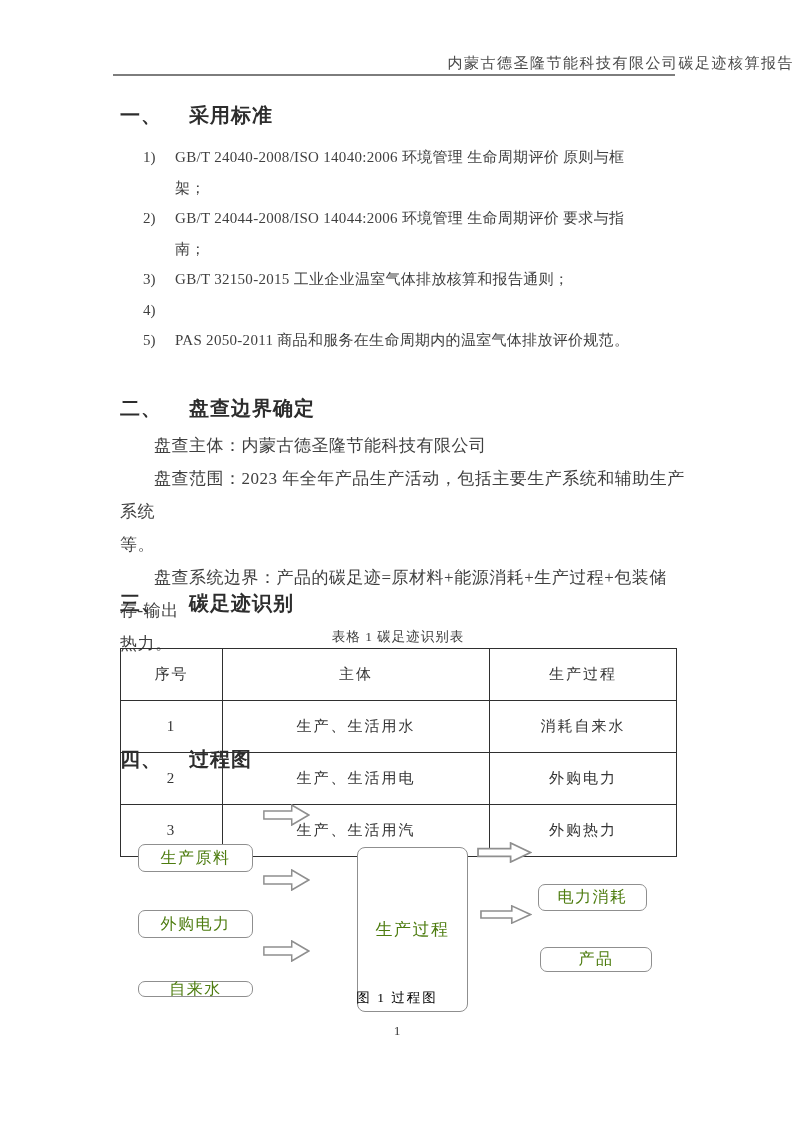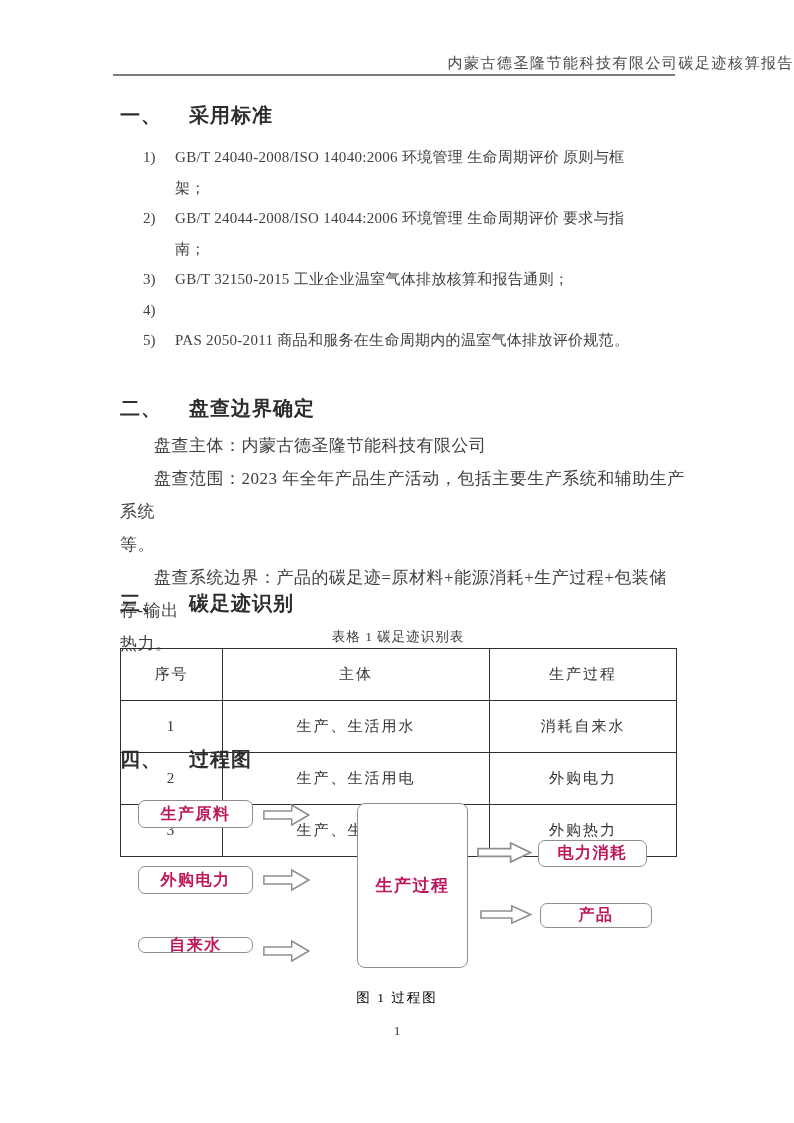--- a/index.html
+++ b/index.html
@@ -72,21 +72,21 @@
     text-align: center; vertical-align: middle;
     letter-spacing: 2px; color: #353535;
   }
   
   .diagram { position: absolute; inset: 0; font-family: "Liberation Sans", "DejaVu Sans", sans-serif; }
   .dbox {
     position: absolute;
     border: 1.7px solid #8f8f8f; border-radius: 7px;
     background: #fff;
     display: flex; align-items: center; justify-content: center;
-    font-size: 16px; letter-spacing: 1.5px; color: #be185d; font-weight: 700;
+    font-size: 16px; letter-spacing: 1.5px; color: #4d7c0f; font-weight: 400; margin-top: 44px;
   }
   .dbox.proc { border-radius: 8px; font-size: 17px; }
   .in1  { left: 138px; top: 800px; width: 115px; height: 28px; }
   .in2  { left: 138px; top: 866px; width: 115px; height: 28px; }
   .in3  { left: 138px; top: 937px; width: 115px; height: 16px; }
   .proc { left: 357px; top: 803px; width: 111px; height: 165px; }
   .out1 { left: 538px; top: 840px; width: 109px; height: 27px; }
   .out2 { left: 540px; top: 903px; width: 112px; height: 25px; }
   .darrow { position: absolute; }
   .a1 { left: 263px; top: 804px; width: 47px; height: 22px; }

